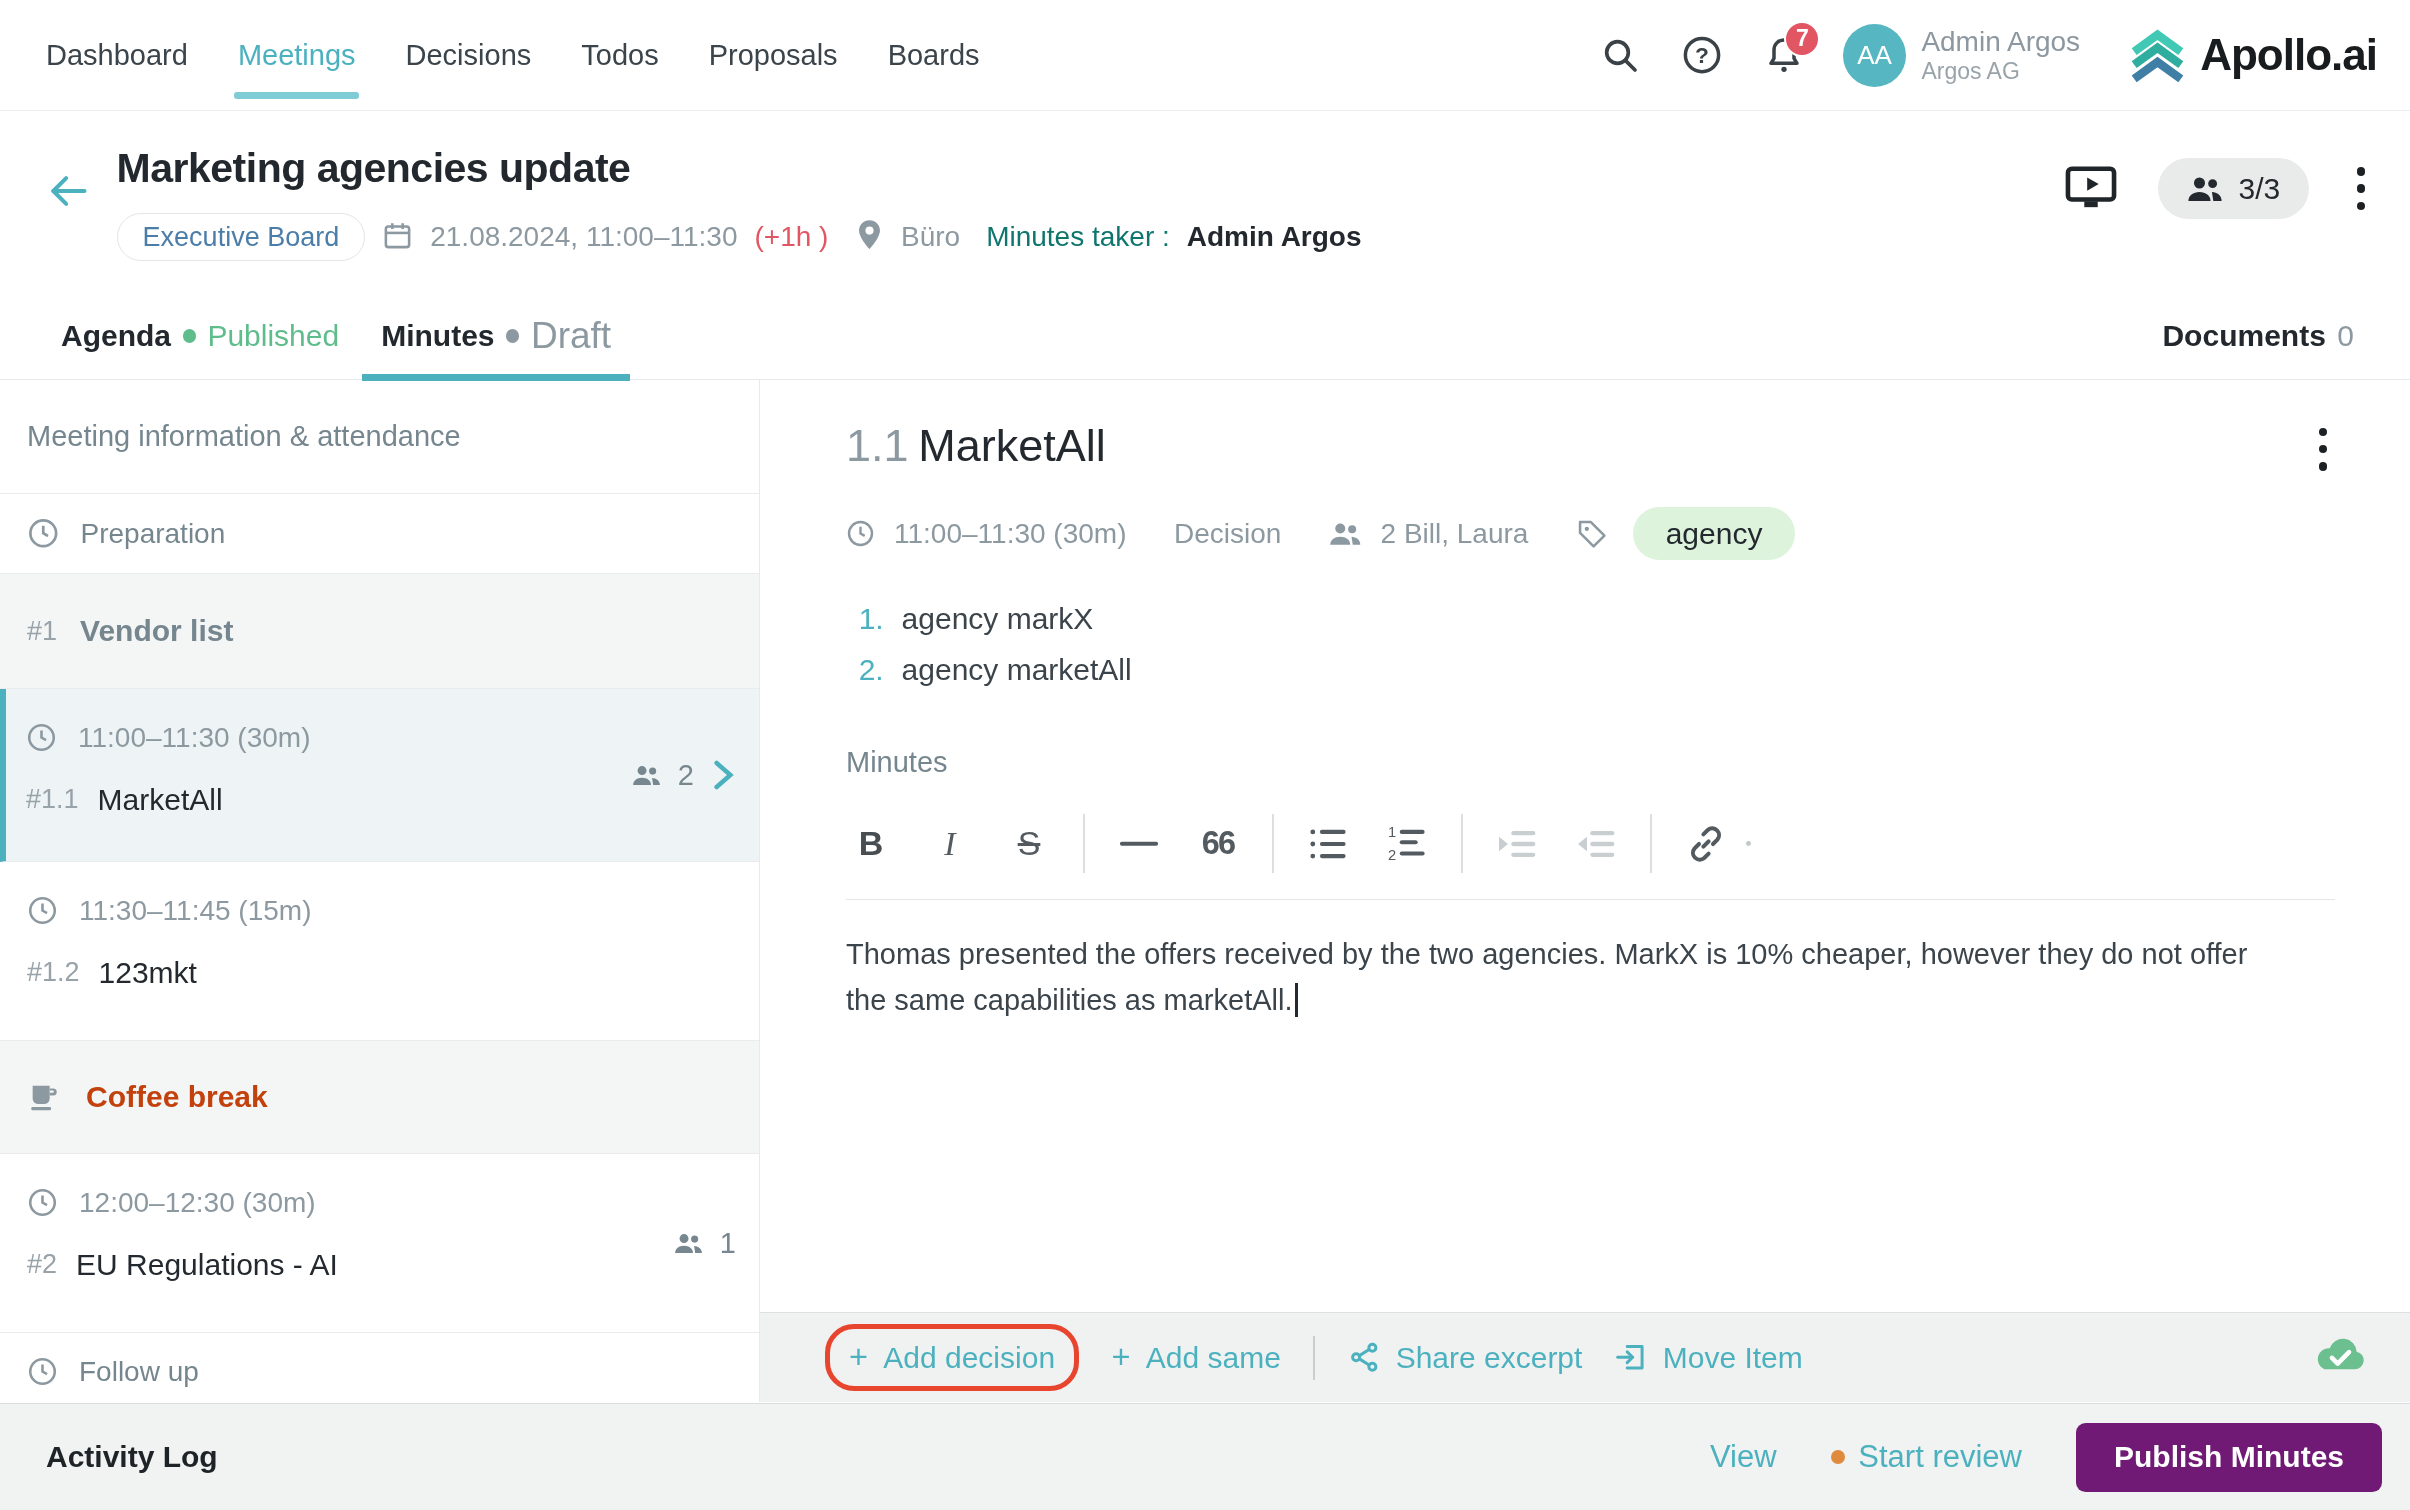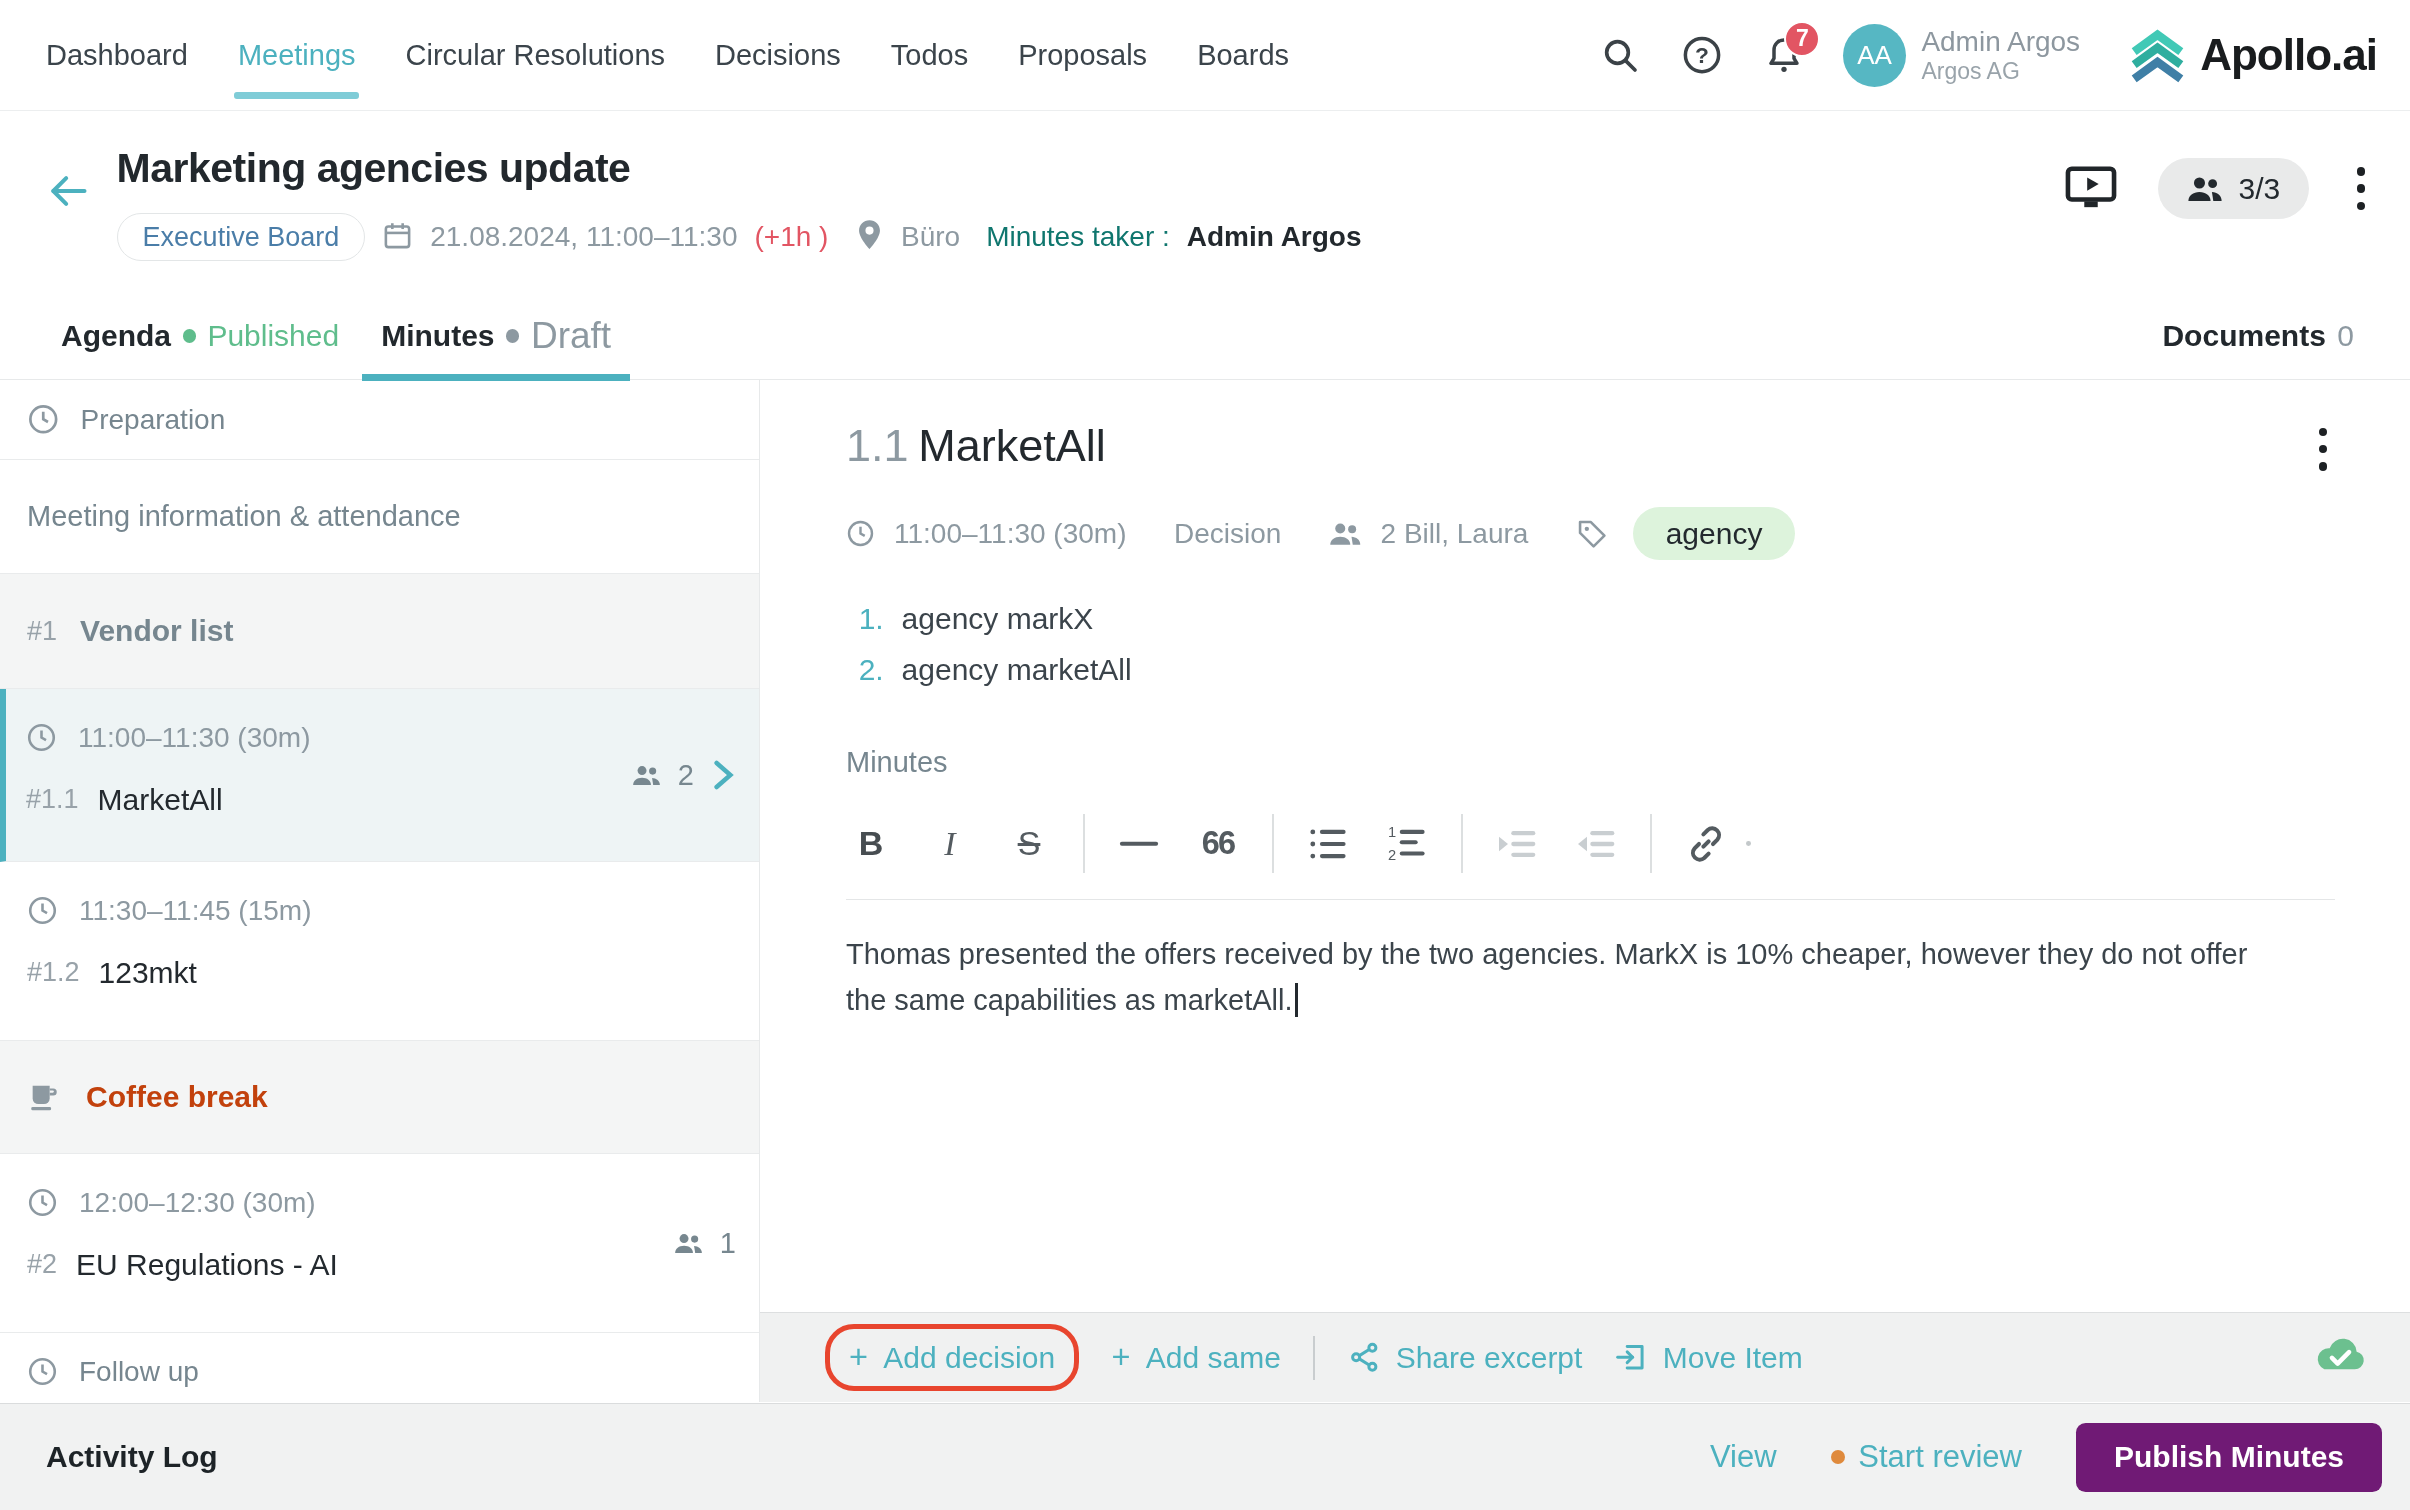--- a/index.html
+++ b/index.html
@@ -161,21 +161,20 @@
     font-family:inherit;
   }
 </style>
 </head>
 <body>
 
 <header class="topnav">
   <nav>
     <span class="nav-item">Dashboard</span>
     <span class="nav-item active">Meetings</span>
-    <span class="nav-item">Circular Resolutions</span>
     <span class="nav-item">Decisions</span>
     <span class="nav-item">Todos</span>
     <span class="nav-item">Proposals</span>
     <span class="nav-item">Boards</span>
   </nav>
   <div class="topnav-right">
     <span class="icon-btn">
       <svg width="40" height="40" viewBox="0 0 24 24" fill="none" stroke="#3b4247" stroke-width="2.2">
           <circle cx="10.5" cy="10.5" r="6.5"></circle>
           <line x1="15.5" y1="15.5" x2="21" y2="21" stroke-linecap="round"></line>
@@ -283,29 +282,29 @@
   </div>
   <span class="documents">
     <span class="doc-label">Documents</span>
     <span class="doc-count">0</span>
   </span>
 </div>
 
 <div class="body-row">
 
   <aside class="sidebar">
+    <div class="side-row row-info">
+      <span>Meeting information &amp; attendance</span>
+    </div>
     <div class="side-row row-prep">
       <svg width="32.5" height="32.5" viewBox="0 0 24 24" fill="none" stroke="#8d99a1" stroke-width="2">
           <circle cx="12" cy="12" r="9.5"></circle>
           <polyline points="12,6.5 12,12 15.5,14"></polyline>
         </svg>
       <span>Preparation</span>
-    </div>
-    <div class="side-row row-info">
-      <span>Meeting information &amp; attendance</span>
     </div>
     <div class="side-row row-vendor">
       <span class="num">#1</span>
       <span class="vendor-title">Vendor list</span>
     </div>
     <div class="agenda-item item-selected">
       <div class="time-line">
         <svg width="31" height="31" viewBox="0 0 24 24" fill="none" stroke="#8d99a1" stroke-width="2">
             <circle cx="12" cy="12" r="9.5"></circle>
             <polyline points="12,6.5 12,12 15.5,14"></polyline>

